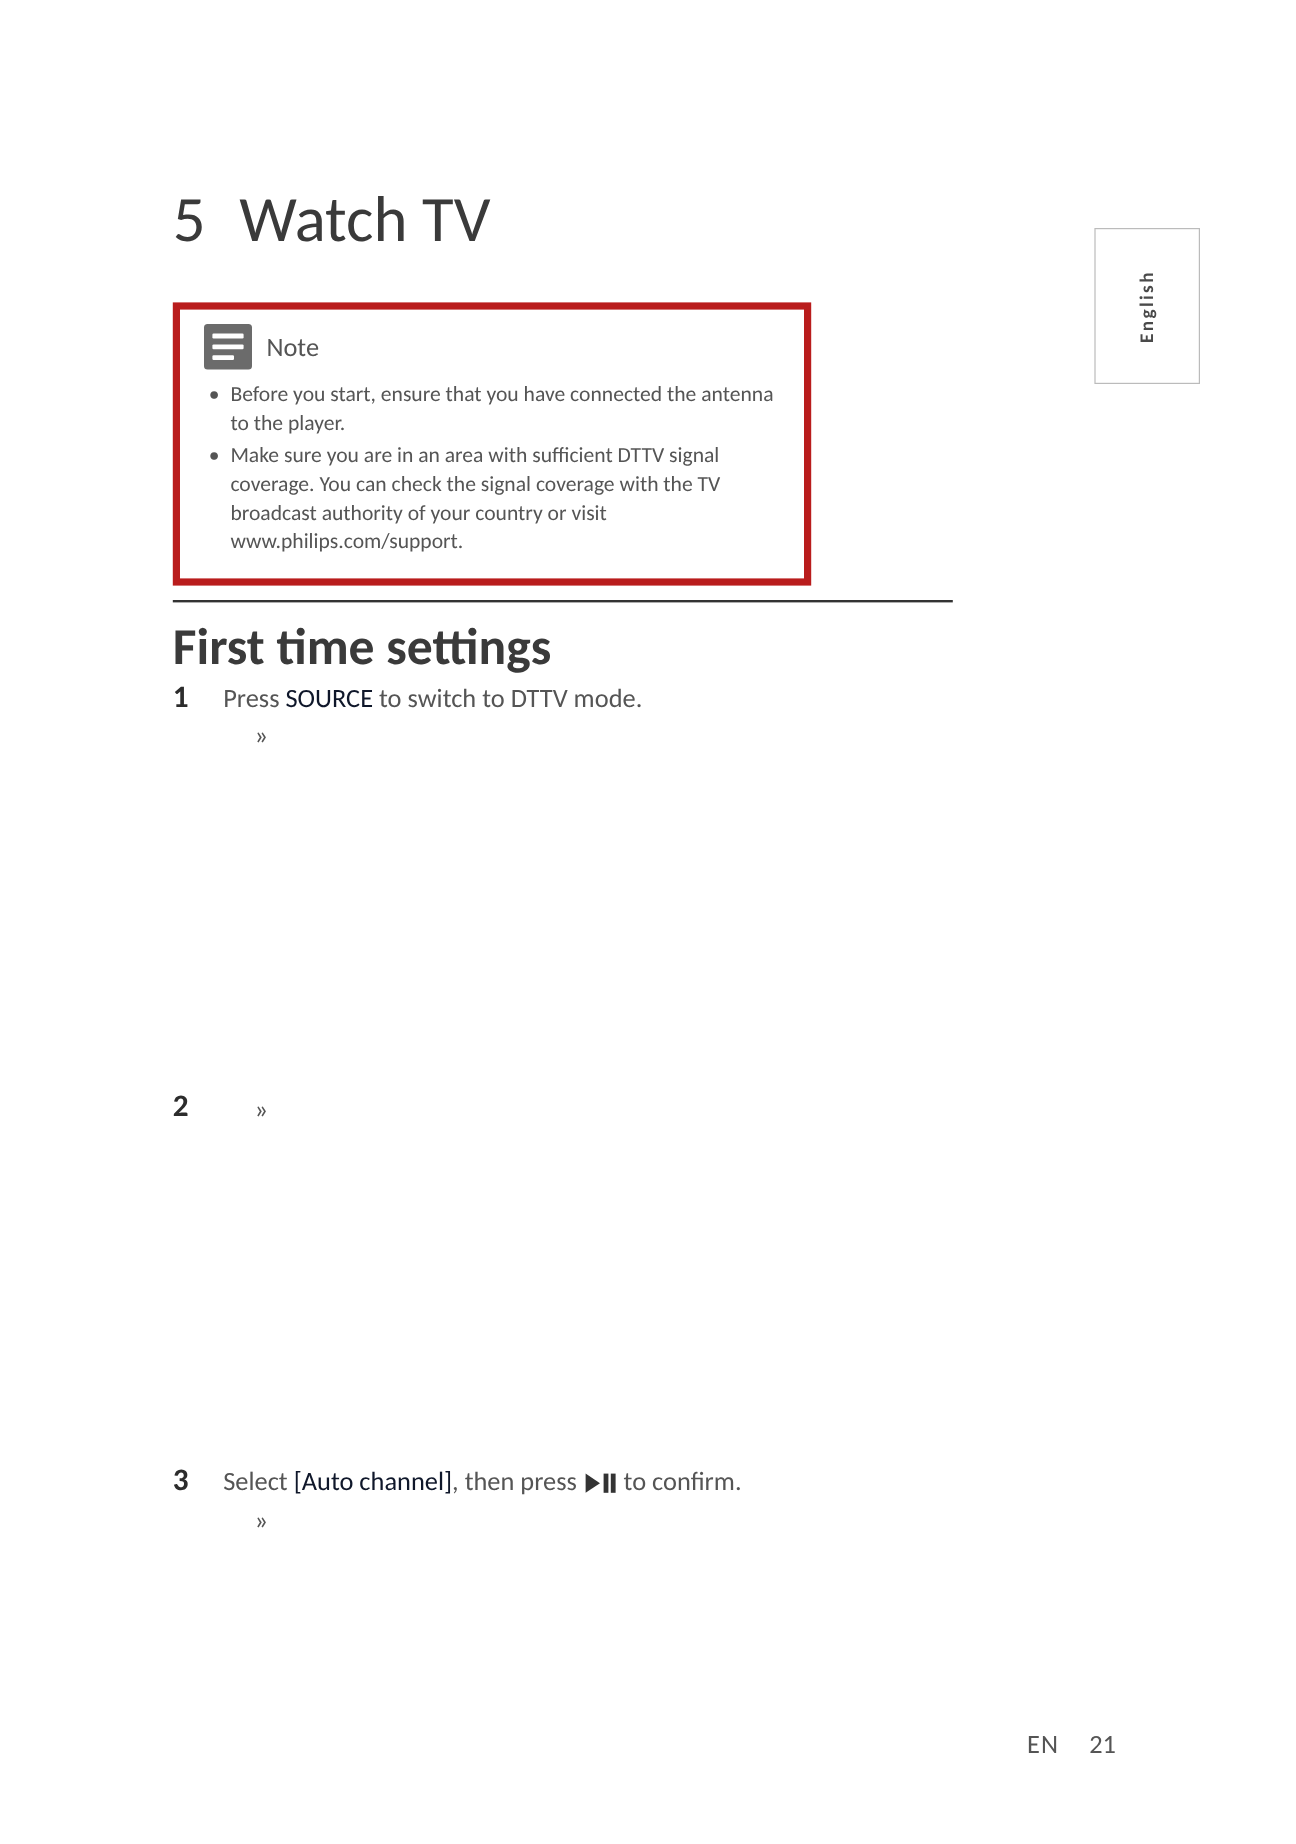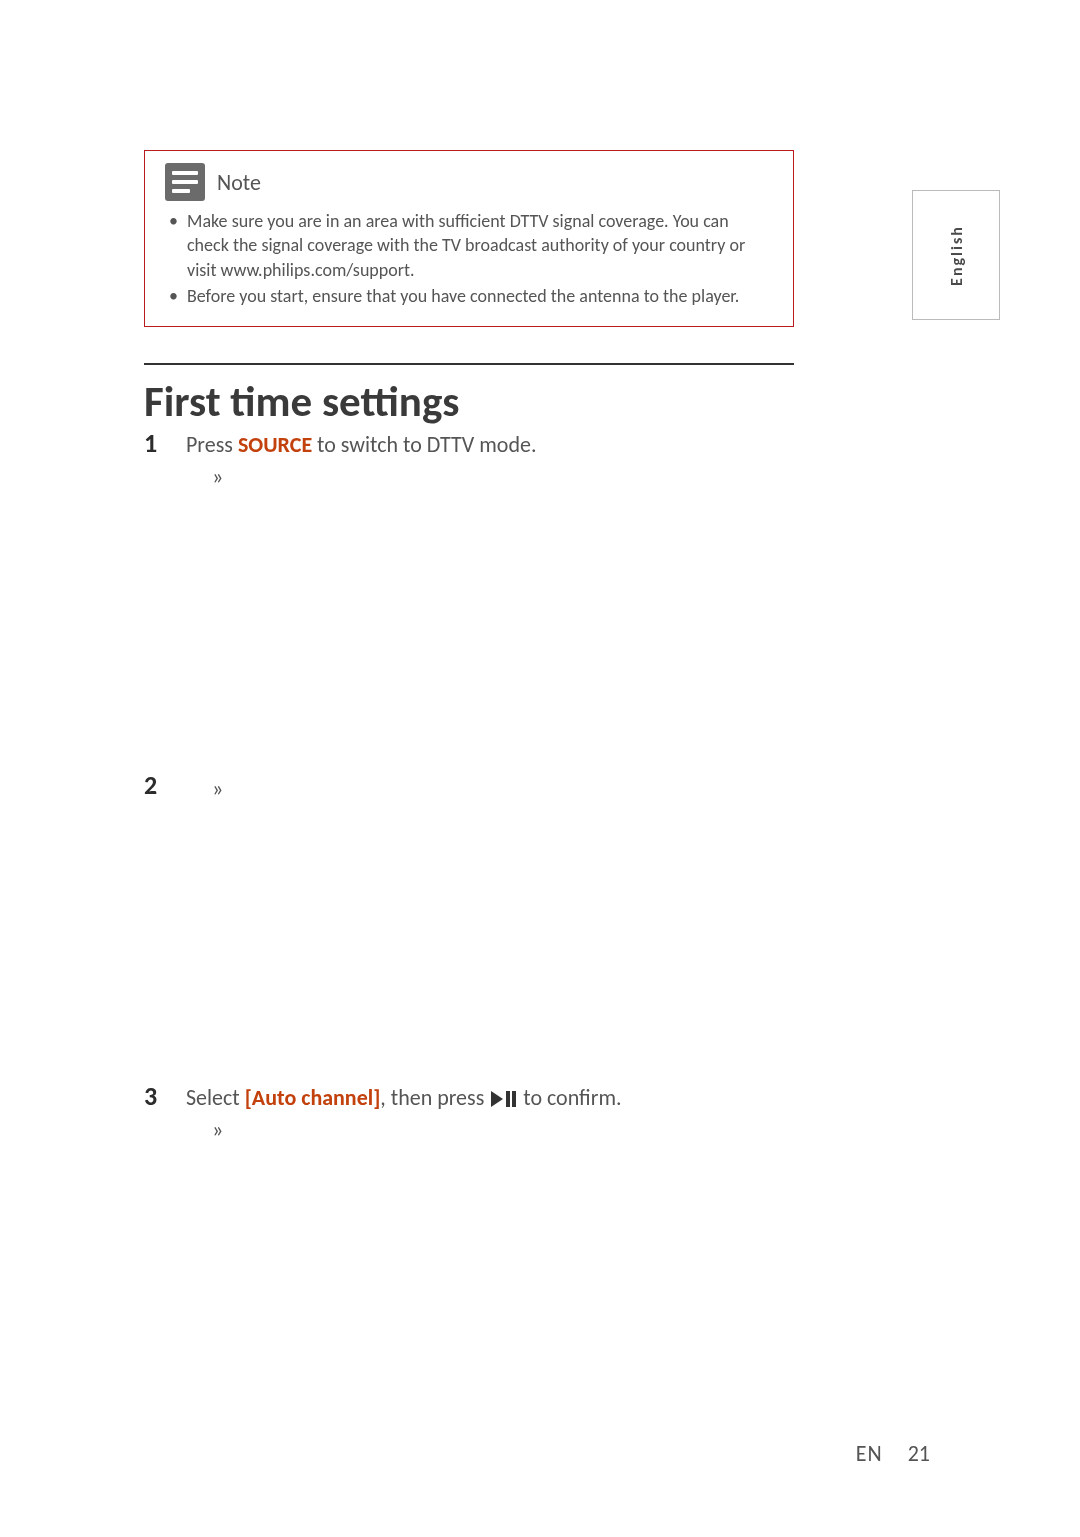--- a/index.html
+++ b/index.html
@@ -41,24 +41,24 @@
   }
   .lang-tab span {
     transform: rotate(-90deg);
     font-size: 16px;
     letter-spacing: 2px;
     color: #4a4a4a;
     font-weight: 600;
   }
 
   .note-box {
-    border: 1px solid #b91c1c;
+    border: 6px solid #b91c1c;
     padding: 12px 20px 16px 20px;
-    margin: 0 0 36px 0;
-    width: 650px;
+    margin: 0 0 12px 0;
+    width: 532px;
   }
   .note-header { display: flex; align-items: center; gap: 12px; margin-bottom: 8px; }
   .note-icon {
     width: 40px;
     height: 38px;
     background: #6b6b6b;
     border-radius: 3px;
     display: flex;
     flex-direction: column;
     justify-content: center;
@@ -98,21 +98,21 @@
   .step-num { font-size: 26px; font-weight: 700; color: #2c2c2c; width: 18px; flex-shrink: 0; line-height: 1; }
   .step-body { font-size: 22px; color: #555; line-height: 1.35; }
   .step-body .instr { }
   .step-body .sub {
     display: flex;
     gap: 18px;
     margin-top: 2px;
     padding-left: 26px;
   }
   .step-body .sub .arrow { flex-shrink: 0; }
-  .step-body b, .step-body strong { color: #c2410c; font-weight: 700; }
+  .step-body b, .step-body strong { color: #0f172a; font-weight: 400; }
 
   .play-pause-icon {
     display: inline-flex;
     align-items: center;
     gap: 1px;
     vertical-align: -2px;
     margin: 0 2px;
   }
   .play-tri {
     width: 0; height: 0;
@@ -130,38 +130,41 @@
     font-size: 22px;
     color: #555;
   }
   .page-foot .lang { font-weight: 400; margin-right: 20px; letter-spacing: 1px; }
 </style>
 </head>
 <body>
 
 <div class="page">
 
+  <h1 class="chapter-heading">
+    <span class="chapter-num">5</span><span>Watch TV</span>
+  </h1>
 
   <div class="lang-tab">
     <span>English</span>
   </div>
 
   <div class="note-box">
     <div class="note-header">
       <div class="note-icon">
         <div class="line"></div>
         <div class="line"></div>
         <div class="line short"></div>
       </div>
       <div class="note-title">Note</div>
     </div>
     <div class="note-body">
       <ul>
+        <li>Before you start, ensure that you have connected the antenna to the player.</li>
         <li>Make sure you are in an area with sufficient DTTV signal coverage. You can check the signal coverage with the TV broadcast authority of your country or visit www.philips.com/support.</li>
-        <li>Before you start, ensure that you have connected the antenna to the player.</li>
       </ul>
     </div>
   </div>
 
   <hr class="section-rule">
 
   <h2 class="section-heading">First time settings</h2>
 
   <div class="steps">
 

